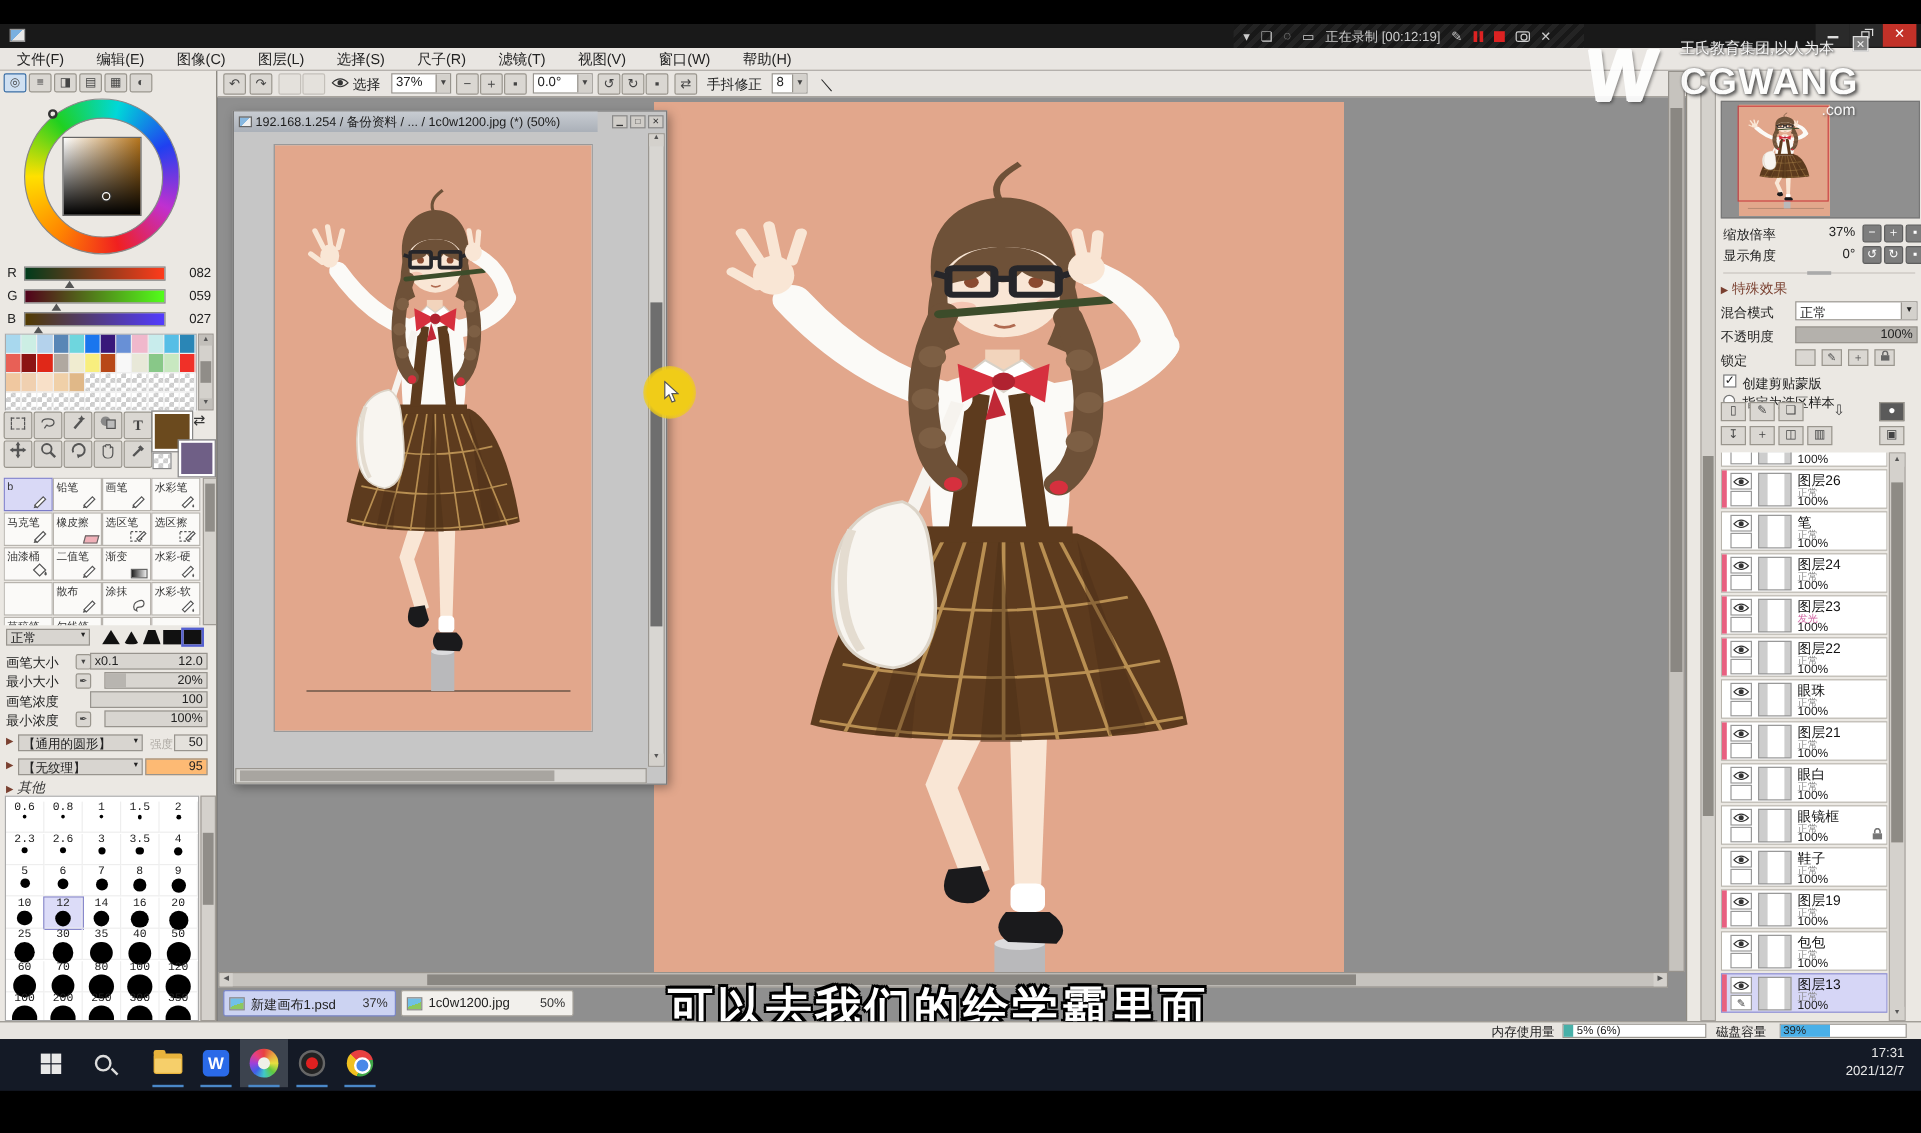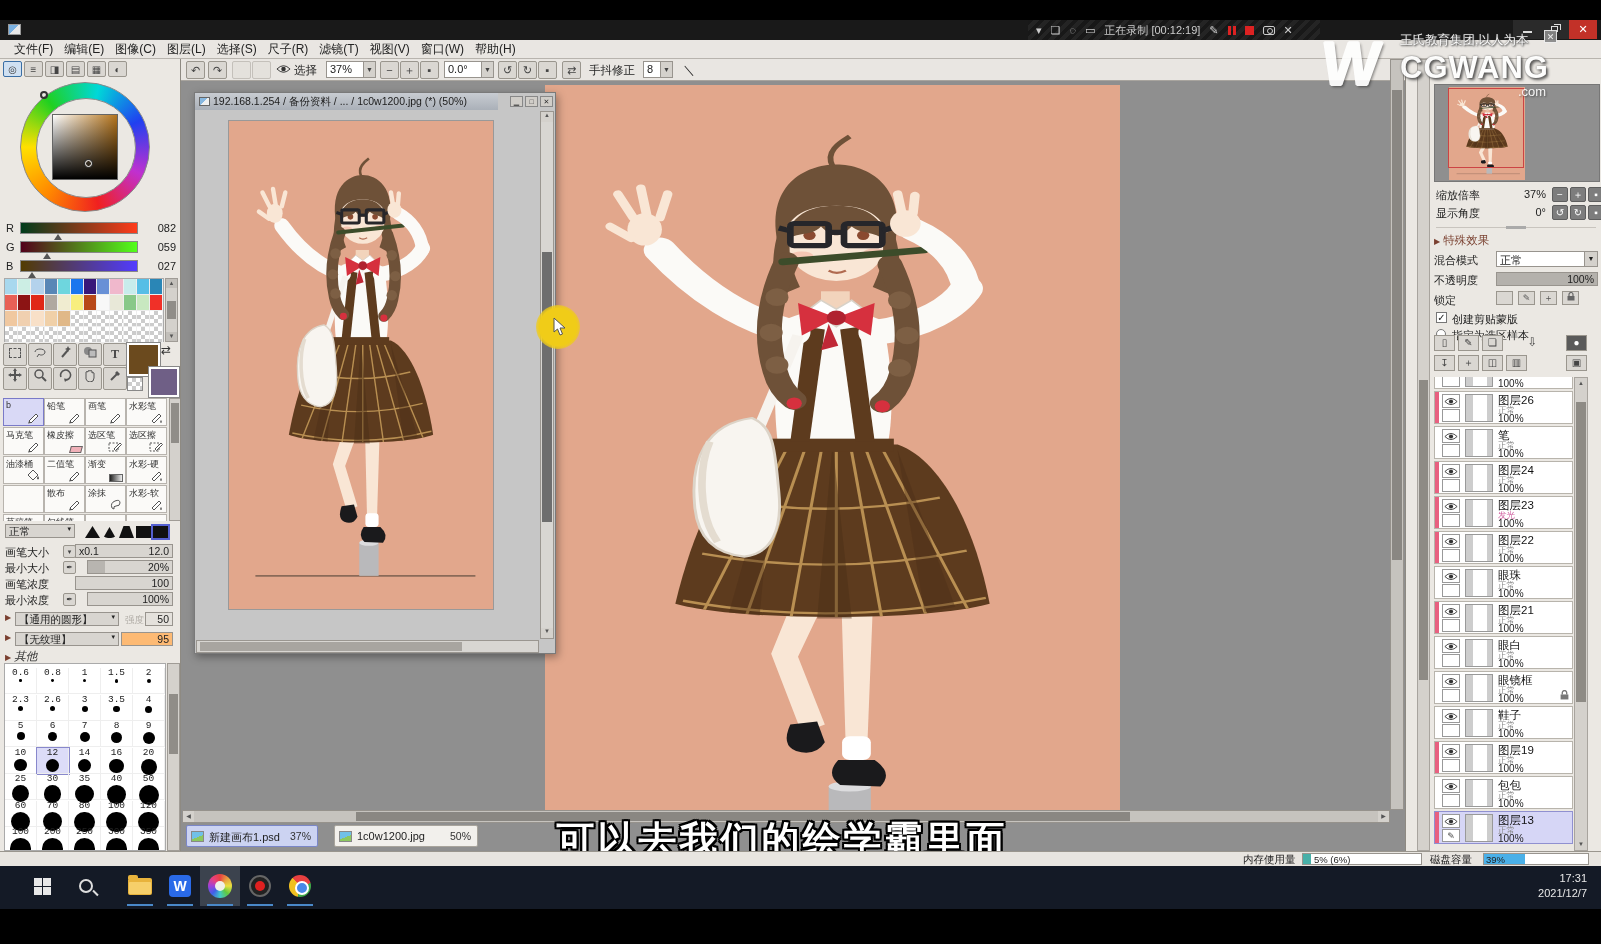--- a/index.html
+++ b/index.html
@@ -17,21 +17,21 @@
   #rectool .rec-red-stop{width:9px;height:9px;background:#d22;}
   #rectool .cam{width:12px;height:9px;border:1px solid #ccc;border-radius:2px;position:relative;}
   #rectool .cam::after{content:"";position:absolute;left:3px;top:1.5px;width:4px;height:4px;border:1px solid #ccc;border-radius:50%;}
   .winbtn{top:0;width:28px;height:19px;color:#ddd;text-align:center;font-size:11px;line-height:18px;}
   #btn-min{left:1513px;background:#2a2a2a;}
   #btn-min i{display:inline-block;width:9px;height:2px;background:#ddd;}
   #btn-restore{left:1541px;background:#2a2a2a;position:absolute;}
   #btn-restore i{position:absolute;left:10px;top:6px;width:7px;height:6px;border:1px solid #ddd;}
   #btn-restore u{position:absolute;left:13px;top:4px;width:7px;height:6px;border:1px solid #ddd;border-bottom:none;border-left:none;}
   #btn-close{left:1569px;background:#c23128;color:#fff;}
-  #menubar{left:0;top:40px;width:1601px;height:19px;background:#e9e6e2;border-bottom:1px solid #b8b4ae;display:flex;align-items:center;gap:11px;padding-left:14px;font-size:12px;color:#222;}
+  #menubar{left:0;top:40px;width:1601px;height:19px;background:#e9e6e2;border-bottom:1px solid #b8b4ae;display:flex;align-items:center;gap:27px;padding-left:14px;font-size:12px;color:#222;}
   
   .btn{background:#dad7d2;border:1px solid #9a968e;border-radius:2px;text-align:center;color:#444;}
   .btn.dis{background:#e4e1dc;color:#b0aca6;border-color:#c4c0ba;}
   .checker{background-image:linear-gradient(45deg,#ccc 25%,transparent 25%,transparent 75%,#ccc 75%),linear-gradient(45deg,#ccc 25%,transparent 25%,transparent 75%,#ccc 75%);background-size:8px 8px;background-position:0 0,4px 4px;background-color:#fff;}
   
   #leftpanel{left:0;top:59px;width:181px;height:792px;background:#ebe8e3;border-right:1px solid #8e8a82;overflow:hidden;}
   .modebtn{top:2px;width:19px;height:16px;font-size:10px;line-height:15px;}
   .modebtn.sel{border:1px solid #3a6ea5;background:#cfe0f2;}
   #wheel{left:20px;top:23px;width:130px;height:130px;border-radius:50%;background:conic-gradient(from -90deg,#ffe000,#20d020,#00d8d8,#2040f0,#c030d0,#f02020,#ff8800,#ffe000);border:1px solid #888;}
   #wheel::after{content:"";position:absolute;left:15px;top:15px;width:98px;height:98px;border-radius:50%;background:#ebe8e3;border:1px solid #888;}
@@ -808,21 +808,21 @@
     <div class="abs" id="mainhscroll">
       <span class="scrollar" style="left:0;top:0;width:11px;height:11px;line-height:11px">◀</span>
       <span class="thumb"></span>
       <span class="scrollar" style="right:0;top:0;width:11px;height:11px;line-height:11px">▶</span>
     </div>
     <div class="abs" id="mainvscroll">
         <span class="thumb"></span>
       </div>
 
     <div class="abs" id="tabsbar">
-        <div class="doctab active" style="left: 5px; width: 132px;">
+        <div class="doctab active" style="left: 5px; width: 144px;">
           <span class="ticon"></span>
           <span class="tname">新建画布1.psd</span>
           <span class="tzoom">37%</span>
         </div>
         <div class="doctab" style="left: 153px; width: 144px;">
           <span class="ticon"></span>
           <span class="tname">1c0w1200.jpg</span>
           <span class="tzoom">50%</span>
         </div>
       </div>

